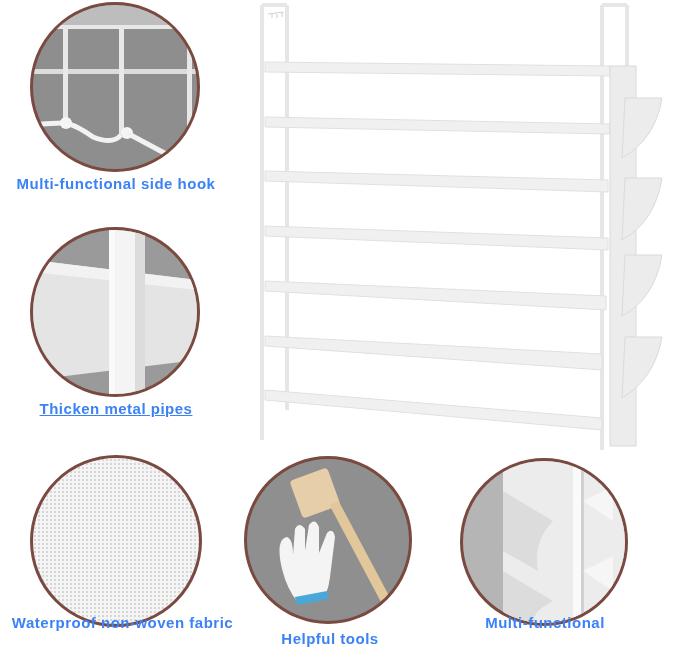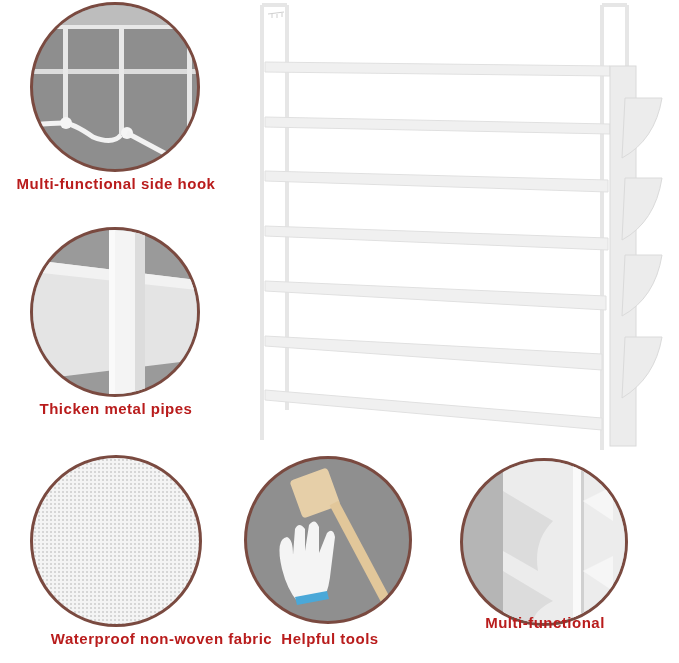--- a/index.html
+++ b/index.html
@@ -1,21 +1,21 @@
 <!DOCTYPE html>
 <html><head>
 <meta charset="utf-8">
 <style>
   html, body { margin:0; padding:0; background:#ffffff; }
   body { width:679px; height:663px; position:relative; overflow:hidden; font-family:"Liberation Sans", sans-serif; }
   .circle {
     position:absolute; border-radius:50%; border:3px solid #7a4a40; box-sizing:border-box; overflow:hidden;
   }
   .caption {
-    position:absolute; font-family:"Liberation Sans", sans-serif; font-weight:bold; color:#b91c1c;
+    position:absolute; font-family:"Liberation Sans", sans-serif; font-weight:bold; color:#3b82f6;
     font-size:15px; letter-spacing:0.5px; text-align:center; white-space:nowrap;
   }
   svg { display:block; }
 </style>
 </head>
 <body>
 
 <div class="circle" style="left:30px;top:2px;width:170px;height:170px;background:#8e8e8e;">
   <svg width="164" height="164" viewBox="0 0 164 164">
     <rect x="0" y="0" width="164" height="22" fill="#bdbdbd"></rect>
@@ -34,25 +34,25 @@
 
 <div class="circle" style="left:30px;top:227px;width:170px;height:170px;background:#9a9a9a;">
   <svg width="164" height="164" viewBox="0 0 164 164">
     <polygon points="0,30 164,50 164,130 0,150" fill="#e4e4e4"></polygon>
     <polygon points="0,30 164,50 164,60 0,42" fill="#f2f2f2"></polygon>
     <rect x="76" y="0" width="36" height="164" fill="#f4f4f4"></rect>
     <rect x="102" y="0" width="10" height="164" fill="#dcdcdc"></rect>
     <rect x="76" y="0" width="6" height="164" fill="#fafafa"></rect>
   </svg>
 </div>
-<div class="caption" style="left:5px;top:400px;width:222px;">Thicken metal pipes</div>
+<div class="caption" style="left:5px;top:400px;width:222px;text-decoration:underline;">Thicken metal pipes</div>
 
 <div class="circle" style="left:30px;top:455px;width:172px;height:172px;background:#f4f4f4;background-image:radial-gradient(#d6d6d6 1px, transparent 1.2px);background-size:4px 4px;">
 </div>
-<div class="caption" style="left:0px;top:630px;width:245px;padding-left:39px;">Waterproof non-woven fabric</div>
+<div class="caption" style="left:0px;top:614px;width:245px;">Waterproof non-woven fabric</div>
 
 <div class="circle" style="left:244px;top:456px;width:168px;height:168px;background:#8f8f8f;">
   <svg width="162" height="162" viewBox="0 0 162 162">
     <g>
       <rect x="48" y="14" width="40" height="40" rx="4" fill="#e6cfa8" transform="rotate(-20 68 34)"></rect>
       <rect x="82" y="44" width="10" height="110" fill="#e2c79a" transform="rotate(-28 87 44)"></rect>
     </g>
     <g>
       <path d="M35 110 Q28 80 40 78 Q46 80 46 96 L48 70 Q52 62 58 70 L58 92 L62 66 Q68 58 72 68 L72 94 L80 74 Q86 68 88 78 L84 110 Q82 130 78 136 L50 142 Q40 130 35 110Z" fill="#f4f4f4"></path>
       <path d="M48 138 L80 132 L82 140 L50 146Z" fill="#4aa8d8"></path>

